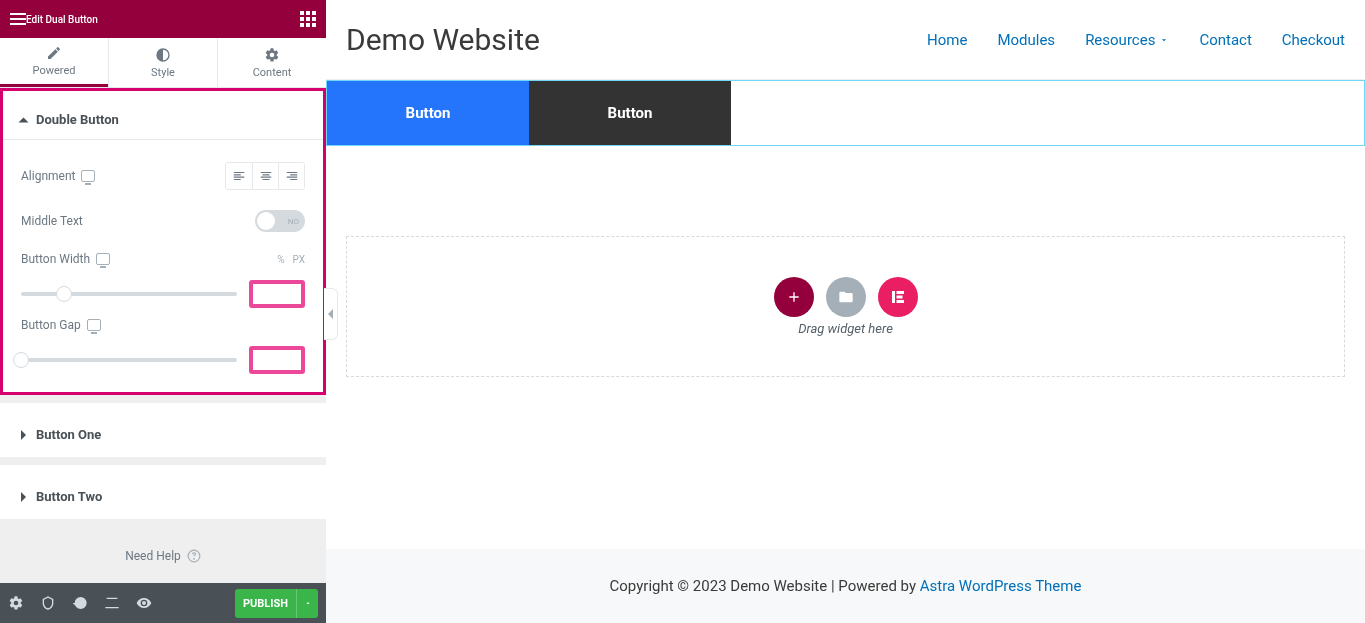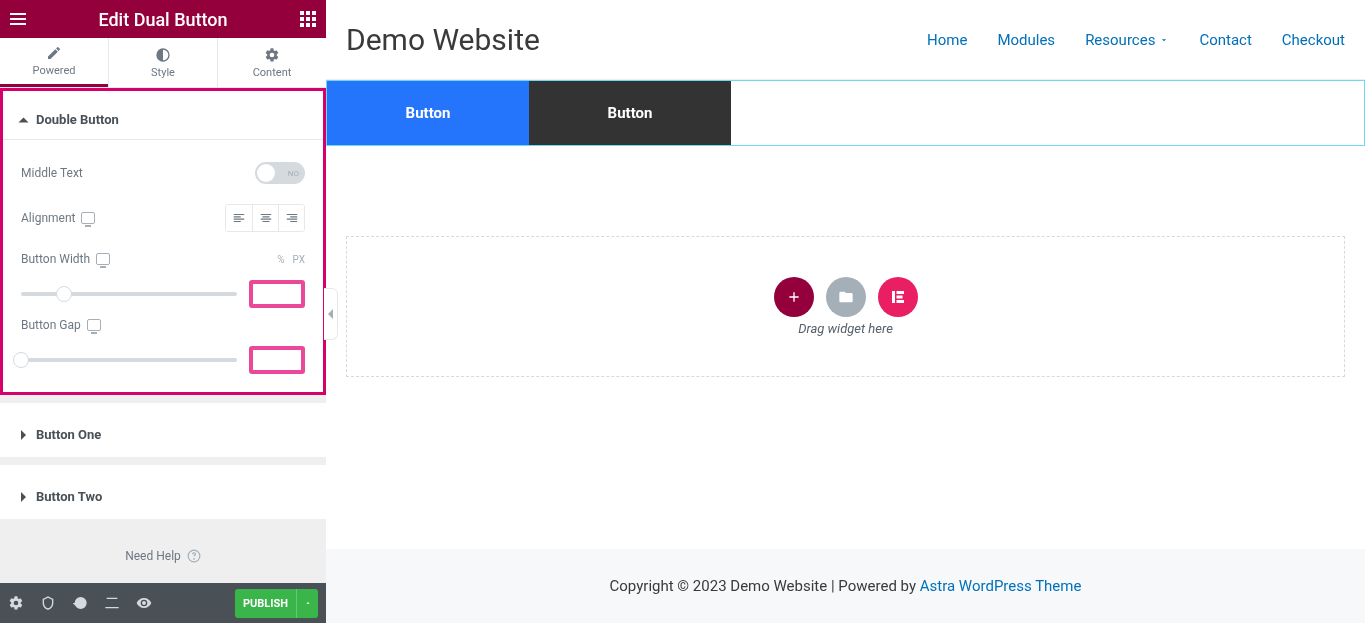--- a/index.html
+++ b/index.html
@@ -1,19 +1,19 @@
 <!DOCTYPE html>
 <html><head>
   <meta charset="utf-8">
   <style>
     * {margin:0;padding:0;box-sizing:border-box;font-family:-apple-system,BlinkMacSystemFont,"Segoe UI",Roboto,sans-serif;}
     body {width:1365px;height:623px;display:flex;overflow:hidden;background:#fff;}
     .sidebar {width:326px;height:100%;display:flex;flex-direction:column;background:#efefef;}
     .sb-header {height:38px;background:#93003c;display:flex;align-items:center;justify-content:space-between;padding:0 10px;color:#fff;}
-    .sb-header-title {flex:1;text-align:center;font-size:18px;font-weight:500;}
+    .sb-header-title {flex:1;text-align:left;font-size:10px;font-weight:500;}
     .hamburger {display:flex;flex-direction:column;gap:3px;cursor:pointer;}
     .hamburger span{width:16px;height:2px;background:#fff;}
     .grid-icon {display:grid;grid-template-columns:repeat(3,4px);gap:2px;cursor:pointer;}
     .grid-icon span{width:4px;height:4px;background:#fff;}
     .tab-row {display:flex;height:50px;background:#fff;border-bottom:1px solid #e6e9ec;}
     .tab {flex:1;display:flex;flex-direction:column;align-items:center;justify-content:center;gap:3px;cursor:pointer;color:#6d7882;font-size:11px;}
     .tab svg{width:16px;height:16px;fill:#6d7882;}
     .tab.active {border-bottom:3px solid #93003c;}
     .tab-sep {width:1px;background:#e6e9ec;}
     .section-scroll {flex:1;overflow-y:auto;background:#efefef;}
@@ -117,27 +117,20 @@
     </div>
   </div>
   <div class="section-scroll">
     <div class="section highlight">
       <div class="sec-head">
         <span class="chevron-sec"></span>
         <span>Double Button</span>
       </div>
       <div class="sec-body">
         <div class="ctrl-row">
-          <span class="ctrl-label">Middle Text</span>
-          <div class="toggle">
-            <div class="knob"></div>
-            <span class="tlbl">NO</span>
-          </div>
-        </div>
-        <div class="ctrl-row">
           <span class="ctrl-label">
             <span>Alignment</span>
             <span class="device-icon"></span>
           </span>
           <div class="align-group">
             <div class="align-btn">
                   <svg width="14" height="14" viewBox="0 0 24 24" fill="#6d7882">
                     <path d="M3 5h18v2H3zm0 4h12v2H3zm0 4h18v2H3zm0 4h12v2H3z"></path>
                   </svg>
                 </div>
@@ -147,20 +140,27 @@
                   </svg>
                 </div>
             <div class="align-btn">
                   <svg width="14" height="14" viewBox="0 0 24 24" fill="#6d7882">
                     <path d="M3 5h18v2H3zm6 4h12v2H9zm-6 4h18v2H3zm6 4h12v2H9z"></path>
                   </svg>
                 </div>
           </div>
         </div>
         <div class="ctrl-row">
+          <span class="ctrl-label">Middle Text</span>
+          <div class="toggle">
+            <div class="knob"></div>
+            <span class="tlbl">NO</span>
+          </div>
+        </div>
+        <div class="ctrl-row">
           <span class="ctrl-label">
             <span>Button Width</span>
             <span class="device-icon"></span>
           </span>
           <div class="units">
             <span>%</span>
             <span>PX</span>
           </div>
         </div>
         <div class="slider-row">

